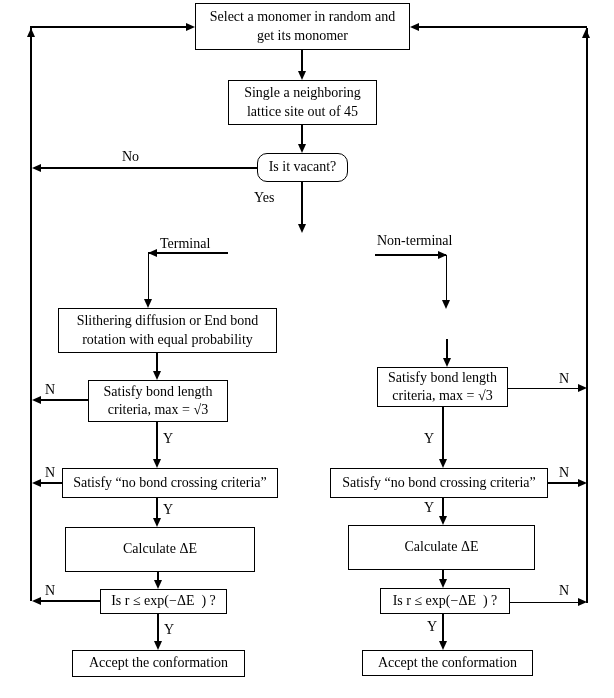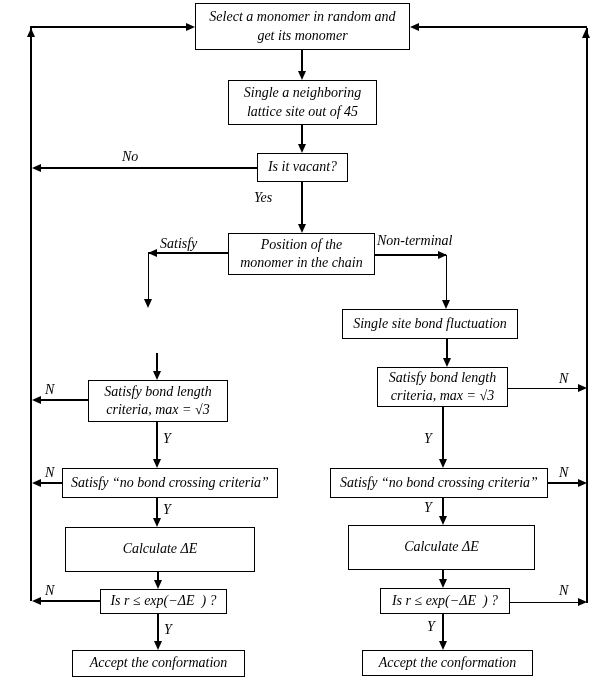--- a/index.html
+++ b/index.html
@@ -1,18 +1,18 @@
 <!DOCTYPE html>
 <html><head>
 <meta charset="utf-8">
 <style>
   html,body{margin:0;padding:0;background:#fff;}
   #stage{
     position:relative;width:614px;height:698px;background:#fff;
-    font-family:"Liberation Serif","DejaVu Serif",serif;color:#000;overflow:hidden;font-style:italic;
+    font-family:"Liberation Serif","DejaVu Serif",serif;color:#000;overflow:hidden;
   }
   .box{
     position:absolute;box-sizing:border-box;border:1.5px solid #000;background:#fff;
     display:flex;flex-direction:column;align-items:center;justify-content:center;
     text-align:center;font-size:14px;line-height:1.32;
   }
   .box span{display:block;white-space:nowrap;}
   .hl{position:absolute;height:1.5px;background:#000;}
   .vl{position:absolute;width:1.5px;background:#000;}
   .ah{position:absolute;width:0;height:0;}
@@ -40,33 +40,30 @@
   <div class="box" style="left:195px;top:3px;width:215px;height:47px;">
     <span>Select a monomer in random and</span>
     <span>get its monomer</span>
   </div>
 
   <div class="box" style="left:228px;top:80px;width:149px;height:45px;">
     <span>Single a neighboring</span>
     <span>lattice site out of 45</span>
   </div>
 
-  <div class="box" style="left:257px;top:153px;width:91px;height:29px;">
+  <div class="box" style="left:257px;top:153px;width:91px;height:29px;border-radius:10px;">
     <span>Is it vacant?</span>
   </div>
 
-  <div class="box" style="left:228px;top:233px;width:147px;height:42px;">
-    <span>Position of the</span>
-    <span>monomer in the chain</span>
+
+  <div class="box" style="left:58px;top:308px;width:219px;height:45px;">
+    <span>Slithering diffusion or End bond</span>
+    <span>rotation with equal probability</span>
   </div>
 
-
-  <div class="box" style="left:342px;top:309px;width:176px;height:30px;">
-    <span>Single site bond fluctuation</span>
-  </div>
 
   <div class="box" style="left:88px;top:380px;width:140px;height:42px;">
     <span>Satisfy bond length</span>
     <span>criteria, max = √3</span>
   </div>
 
   <div class="box" style="left:377px;top:367px;width:131px;height:40px;">
     <span>Satisfy bond length</span>
     <span>criteria, max = √3</span>
   </div>
@@ -114,21 +111,21 @@
   <div class="lbl" style="left:254px;top:190px;">Yes</div>
 
   <div class="hl" style="left:38px;top:167.25px;width:219px;"></div>
   <div class="ah l" style="left:31.75px;top:163.5px;"></div>
   <div class="lbl" style="left:122px;top:149px;">No</div>
 
   <div class="hl" style="left:148.25px;top:252.25px;width:80px;"></div>
   <div class="ah l" style="left:148px;top:248.5px;"></div>
   <div class="vl" style="left:147.9px;top:253px;height:47px;"></div>
   <div class="ah d" style="left:144.15px;top:299px;"></div>
-  <div class="lbl" style="left:160px;top:236px;">Satisfy</div>
+  <div class="lbl" style="left:160px;top:236px;">Terminal</div>
 
   <div class="hl" style="left:375px;top:254.25px;width:71px;"></div>
   <div class="ah r" style="left:438px;top:250.5px;"></div>
   <div class="vl" style="left:445.9px;top:255px;height:46px;"></div>
   <div class="ah d" style="left:442.15px;top:300px;"></div>
   <div class="lbl" style="left:377px;top:233px;">Non-terminal</div>
 
   <div class="vl" style="left:156.25px;top:353px;height:19px;"></div>
   <div class="ah d" style="left:152.5px;top:371px;"></div>
 

